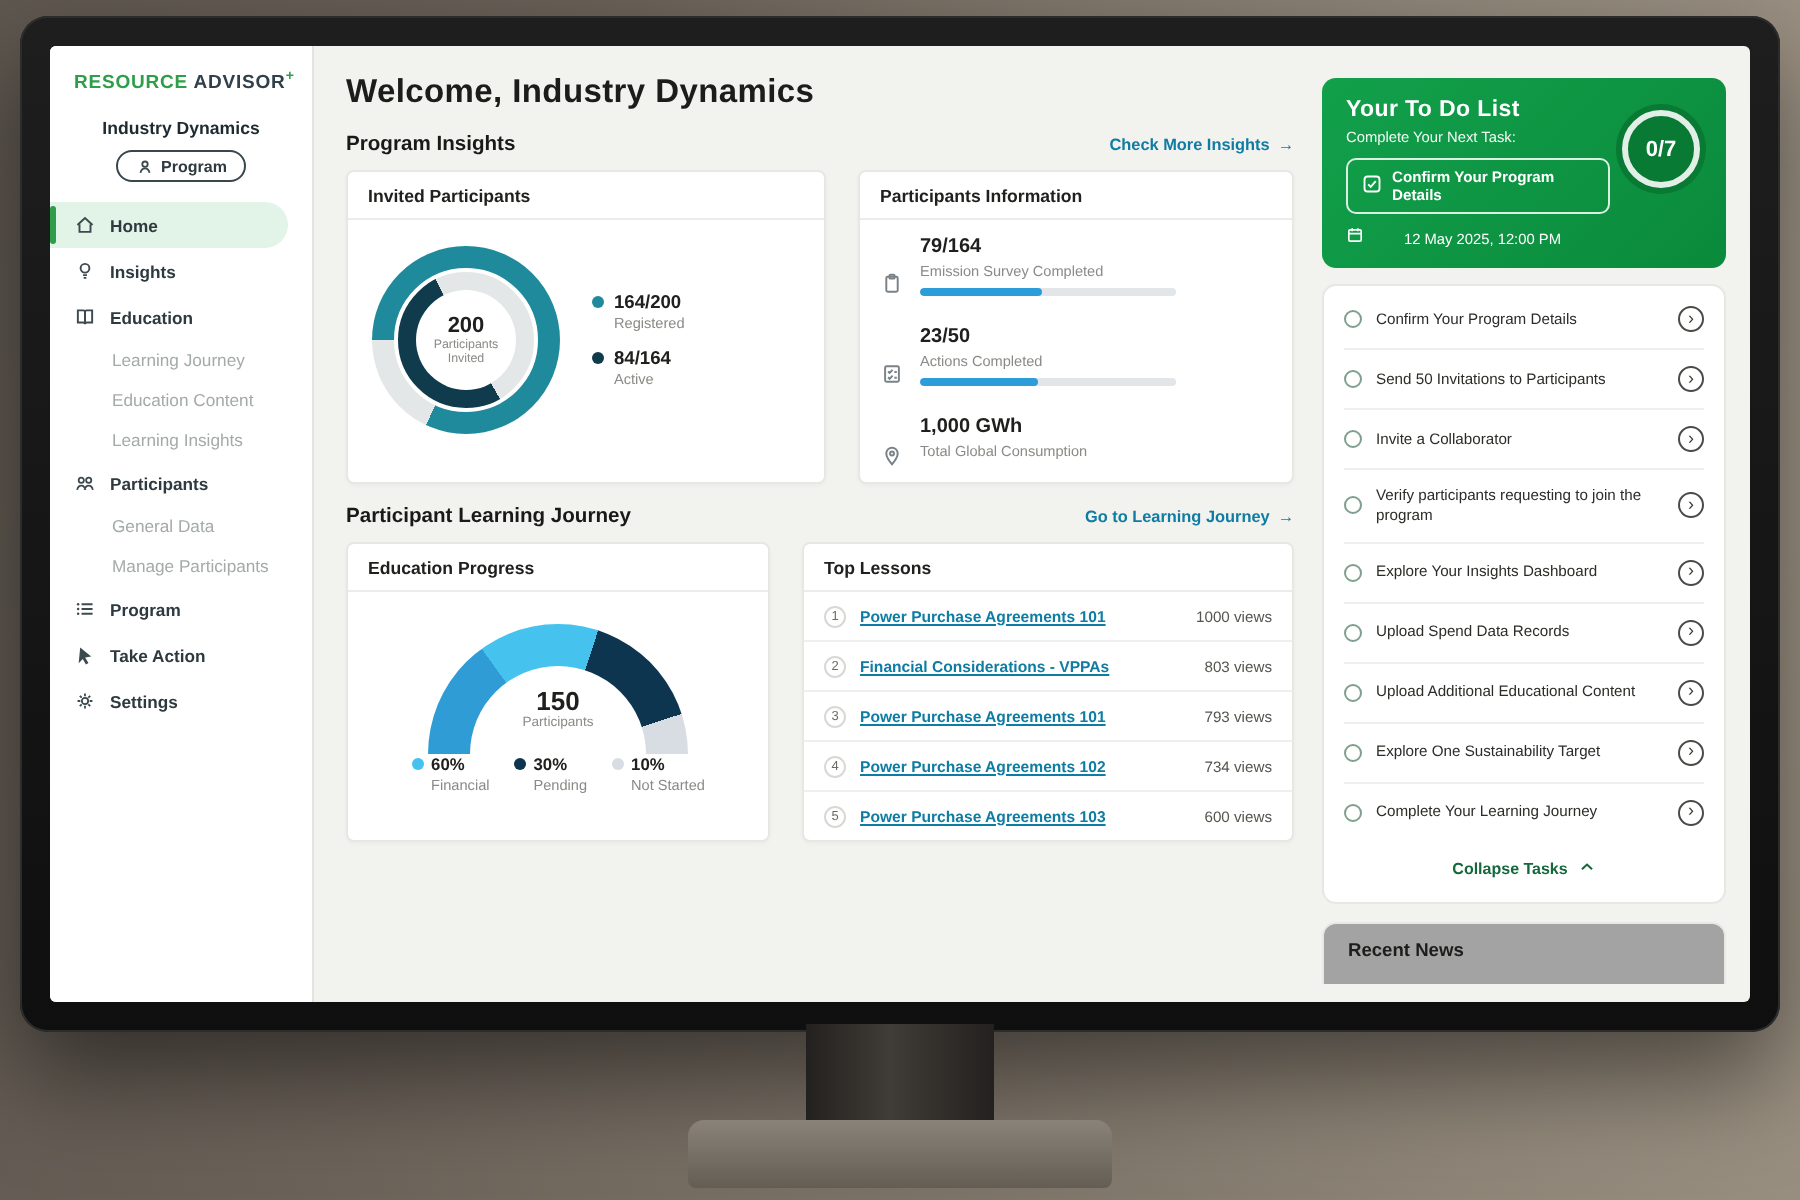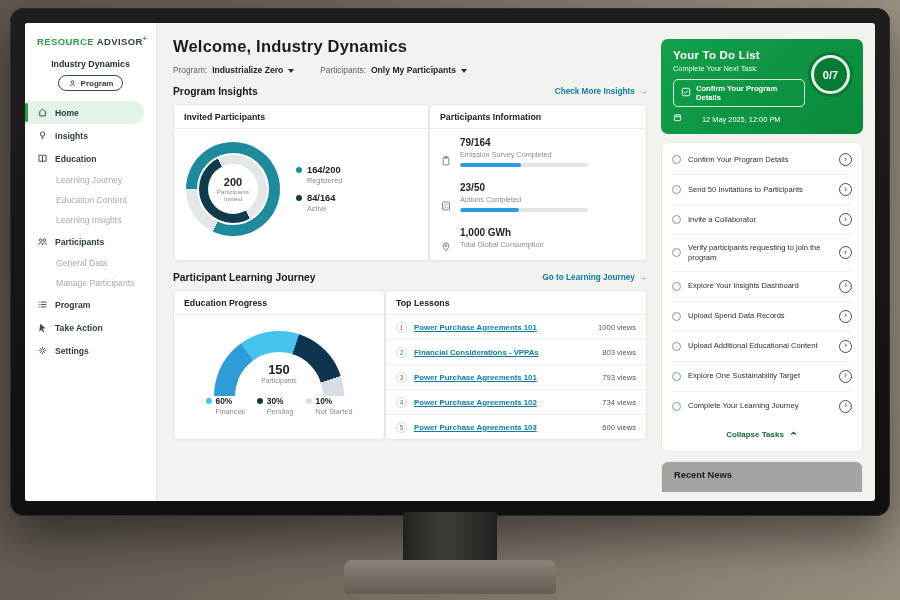--- a/index.html
+++ b/index.html
@@ -37,21 +37,21 @@
   .page-title{font-size:16.5px;font-weight:700;color:#1c1c1a;margin:2px 0 9px;letter-spacing:.2px;}
   .filters{display:flex;gap:26px;align-items:center;font-size:8.3px;color:#5c5c58;}
   .filter{display:flex;align-items:center;gap:5px;cursor:pointer;}
   .f-value{font-weight:700;color:#23231f;font-size:8.6px;}
   .caret{width:0;height:0;border-left:3.5px solid transparent;border-right:3.5px solid transparent;
     border-top:4px solid #2e2e2a;margin-top:1px;}
   .section-row{display:flex;justify-content:space-between;align-items:center;margin:11px 0 7px;}
   .section-title{font-size:10.3px;font-weight:700;color:#191917;}
   .section-link{display:flex;align-items:center;gap:4px;font-size:8.2px;font-weight:700;
     color:var(--link_teal,#0E7CA3);cursor:pointer;text-decoration:none;}
-  .cards-row{display:flex;gap:0;}
+  .cards-row{display:flex;gap:16px;}
   .card{background:#fff;border:1px solid #e7e7e4;border-radius:4px;box-shadow:0 1px 2px rgba(0,0,0,.03);}
   .card-h{padding:7px 10px 6px;border-bottom:1px solid #ececea;font-size:8.8px;font-weight:700;color:#20201e;}
   .card-invited{flex:1;}
   .card-info{flex:0 0 218px;}
   .invited-body{display:flex;align-items:center;gap:16px;padding:13px 12px;}
 
   .donut{position:relative;width:94px;height:94px;}
   .d-outer{position:absolute;inset:0;border-radius:50%;background:#e4e7e7;}
   .d-inner{position:absolute;inset:11px;border-radius:50%;border:2px solid #fff;background:#e4e7e7;}
   .d-hole{position:absolute;inset:22px;border-radius:50%;background:#fff;display:flex;flex-direction:column;
@@ -219,32 +219,20 @@
               <path d="M8 2.6v2M8 11.4v2M2.6 8h2M11.4 8h2M4.2 4.2l1.4 1.4M10.4 10.4l1.4 1.4M11.8 4.2l-1.4 1.4M5.6 10.4l-1.4 1.4"></path>
             </svg>
           </span>
         <span>Settings</span>
       </div>
     </aside>
 
     <main class="main">
       <h1 class="page-title">Welcome, Industry Dynamics</h1>
 
-      <div class="filters">
-        <div class="filter">
-          <span>Program:</span>
-          <span class="f-value">Industrialize Zero</span>
-          <span class="caret"></span>
-        </div>
-        <div class="filter">
-          <span>Participants:</span>
-          <span class="f-value">Only My Participants</span>
-          <span class="caret"></span>
-        </div>
-      </div>
 
       <div class="section-row">
         <div class="section-title">Program Insights</div>
         <a class="section-link">
           <span>Check More Insights</span>
           <span>→</span>
         </a>
       </div>
 
       <div class="cards-row">

